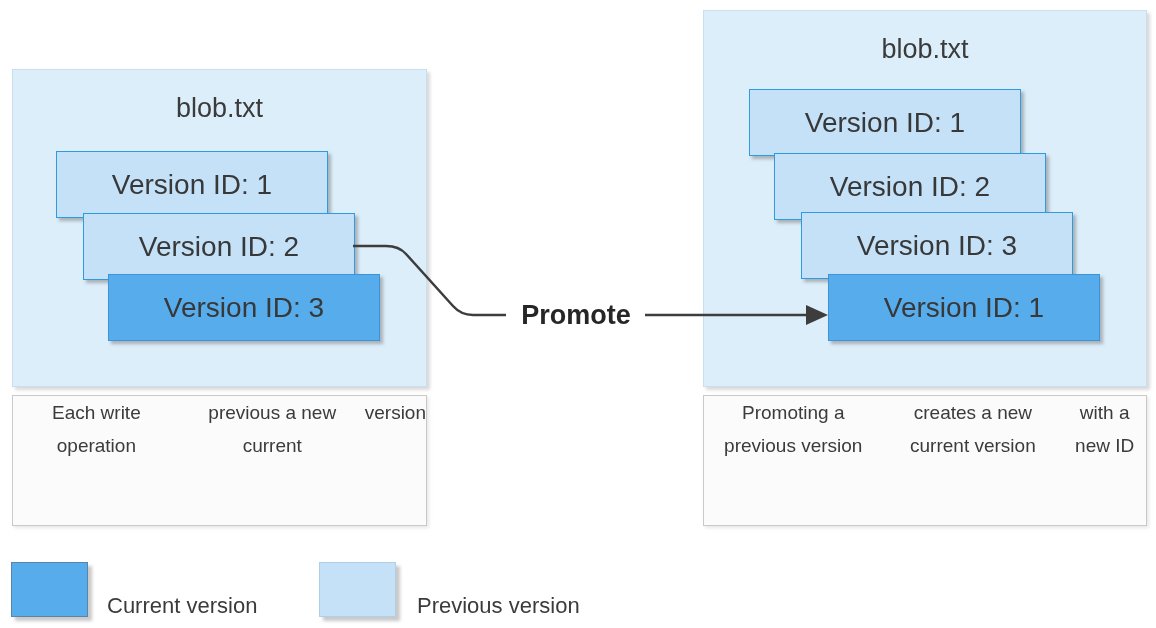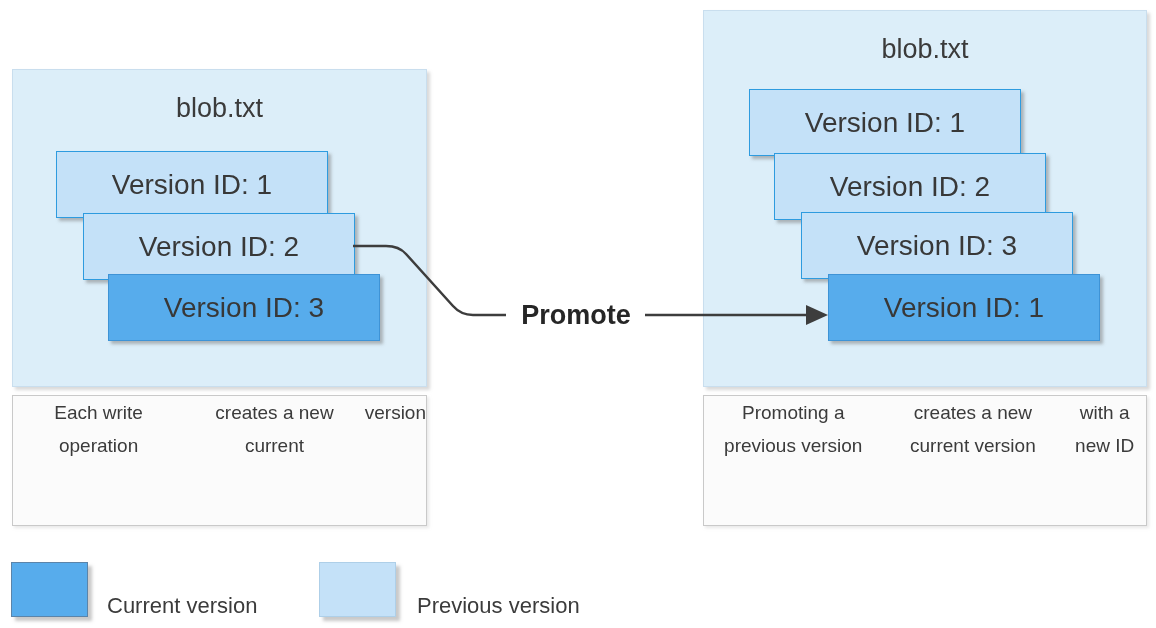--- a/index.html
+++ b/index.html
@@ -163,21 +163,21 @@
 
   <svg class="connector-svg" viewBox="0 0 1156 628">
     <path d="M353,246 L386,246 Q399,246 406,254 L453,306 Q461,315 473,315 L506,315" fill="none" stroke="var(--connector)" stroke-width="2.5" stroke-linejoin="round"></path>
     <line x1="645" y1="315" x2="808" y2="315" stroke="var(--connector)" stroke-width="2.5"></line>
     <polygon points="806,305 806,325 828,315" fill="var(--connector)"></polygon>
   </svg>
   <div class="promote-label">Promote</div>
 
   <div class="caption-box caption-left">
     <div>Each write operation</div>
-    <div>creates a new current</div>
+    <div>previous a new current</div>
     <div>version</div>
   </div>
 
   <div class="caption-box caption-right">
     <div>Promoting a previous version</div>
     <div>creates a new current version</div>
     <div>with a new ID</div>
   </div>
 
   <div class="legend-swatch current"></div>

